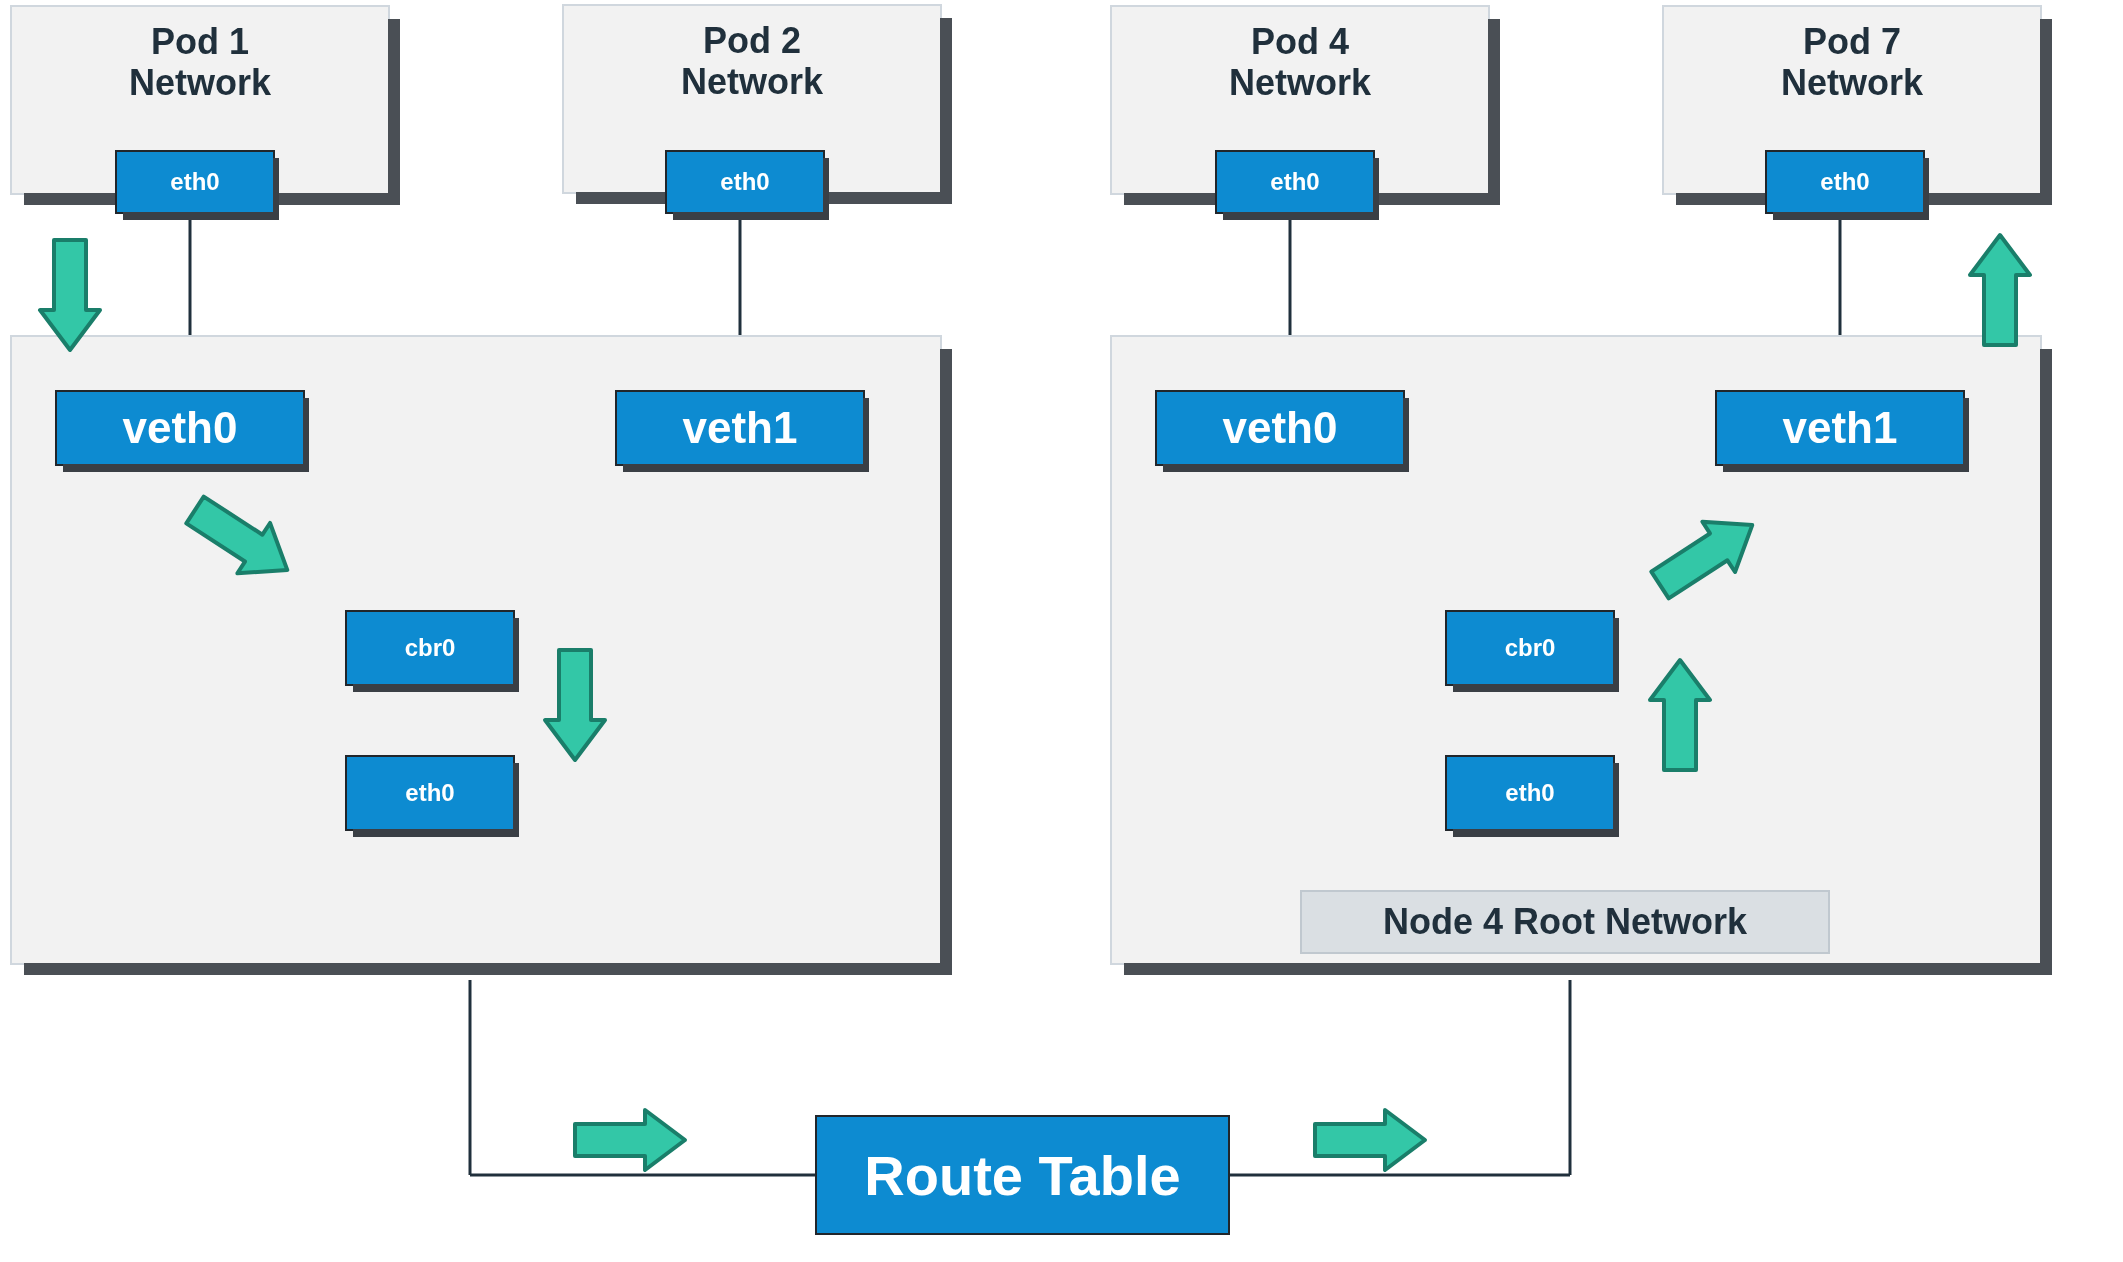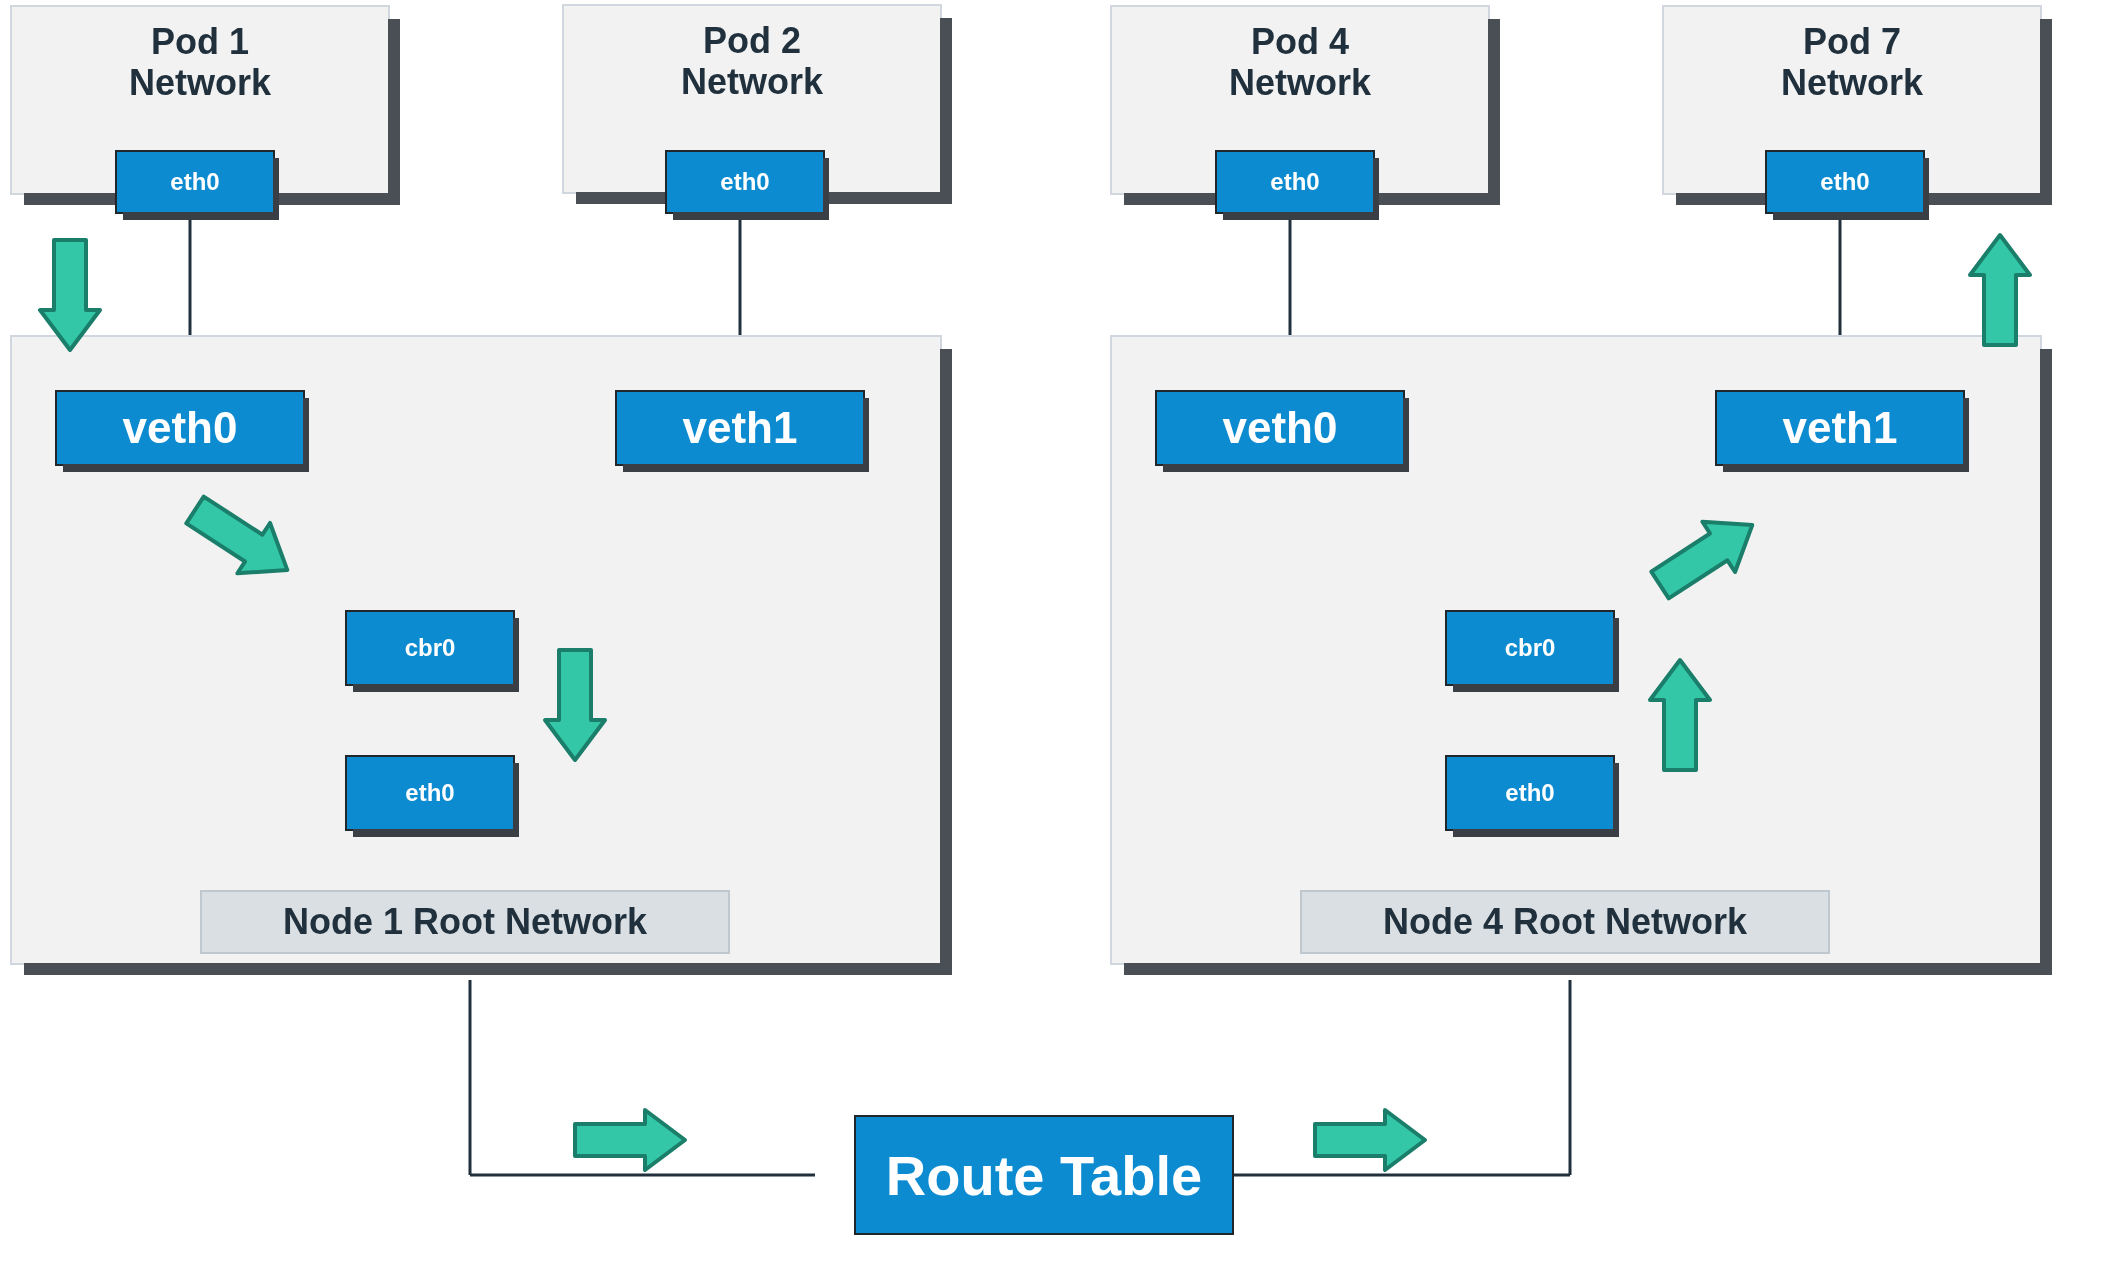--- a/index.html
+++ b/index.html
@@ -224,28 +224,25 @@
     <div class="shadow-b"></div>
       <div class="shadow-r"></div>
     <span>cbr0</span>
   </div>
   <div class="chip chip-sm" style="left:1445px; top:755px; width:170px; height:76px;">
     <div class="shadow-b"></div>
       <div class="shadow-r"></div>
     <span>eth0</span>
   </div>
 
-  <div class="nodebar" style="left:200px; top:890px; width:530px; height:64px;">
-    <span>Node 1 Root Network</span>
-  </div>
   <div class="nodebar" style="left:1300px; top:890px; width:530px; height:64px;">
     <span>Node 4 Root Network</span>
   </div>
 
-  <div class="route" style="left:815px; top:1115px; width:380px; height:120px;margin-left:39px;">
+  <div class="route" style="left:815px; top:1115px; width:415px; height:120px;">
     <span>Route Table</span>
   </div>
 
   <svg class="lines" style="z-index:50">
     <defs>
       <g id="arrowShape">
 
         <polygon points="0,-16 70,-16 70,-30 110,0 70,30 70,16 0,16" fill="#33c7a7" stroke="#1a7e6a" stroke-width="4" stroke-linejoin="round"></polygon>
       </g>
     </defs>

